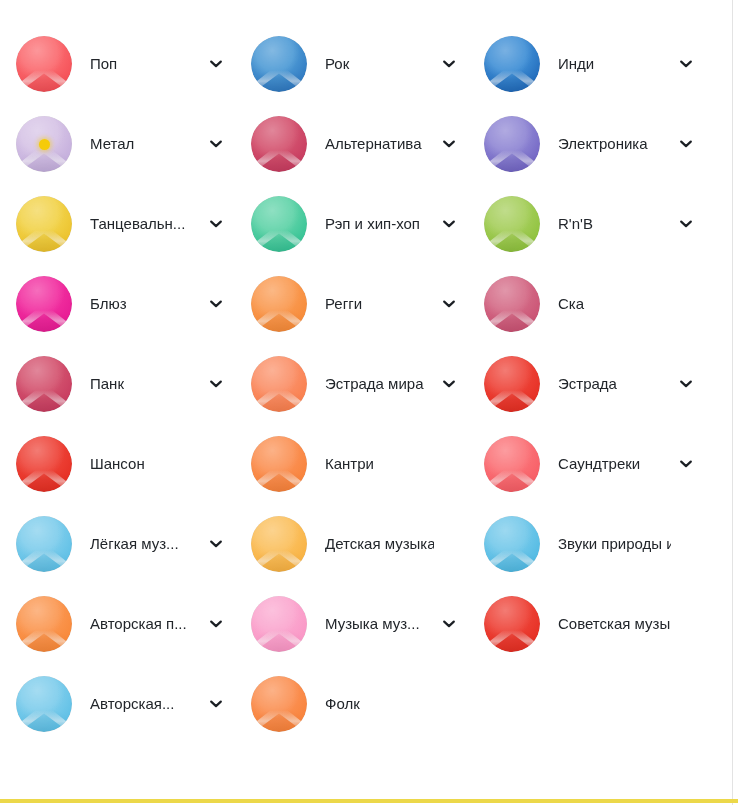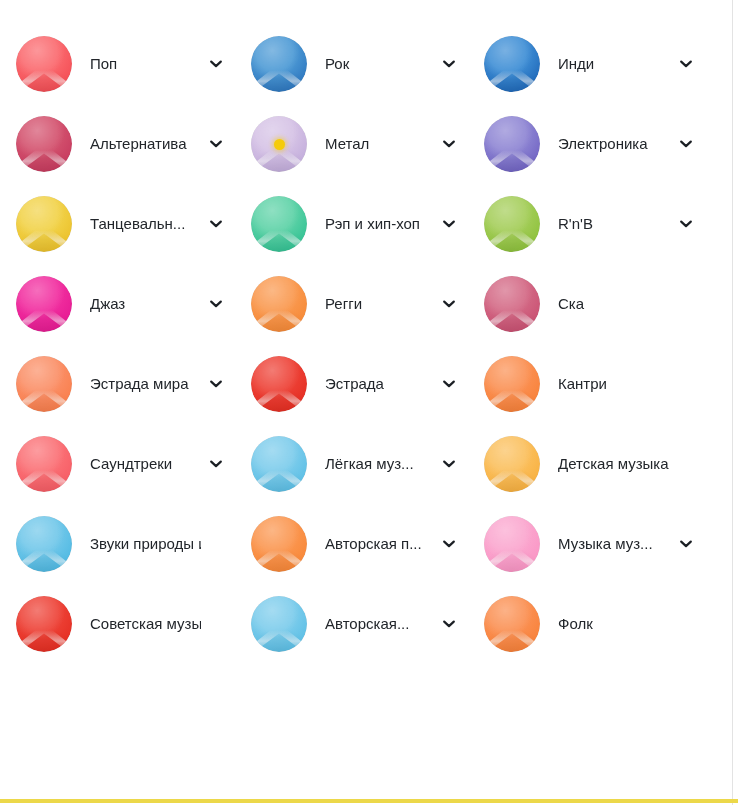--- a/index.html
+++ b/index.html
@@ -198,49 +198,49 @@
         </div>
         <div class="genre-label">Инди</div>
         <div class="genre-chevron">
           <svg width="18" height="18" viewBox="0 0 18 18" aria-hidden="true">
             <path d="M4.2 6.6 L9 11.1 L13.8 6.6" fill="none" stroke="#1b1f24" stroke-width="2.2" stroke-linecap="round" stroke-linejoin="round"></path>
           </svg>
         </div>
       </div>
       <div class="genre-item">
         <div class="genre-icon">
+          <div class="sphere-base" style="background: radial-gradient(circle at 42% 30%, rgb(214, 195, 230) 0%, rgb(214, 195, 230) 36%, rgb(185, 162, 214) 100%);"></div>
+          <div class="sphere-wave"></div>
+          <div class="sphere-wave2"></div>
+          <div class="sphere-shade"></div>
+          <div class="sphere-dot"></div>
+        </div>
+        <div class="genre-label">Метал</div>
+        <div class="genre-chevron">
+          <svg width="18" height="18" viewBox="0 0 18 18" aria-hidden="true">
+            <path d="M4.2 6.6 L9 11.1 L13.8 6.6" fill="none" stroke="#1b1f24" stroke-width="2.2" stroke-linecap="round" stroke-linejoin="round"></path>
+          </svg>
+        </div>
+      </div>
+      <div class="genre-item">
+        <div class="genre-icon">
           <div class="sphere-base" style="background: radial-gradient(circle at 42% 30%, rgb(212, 83, 111) 0%, rgb(212, 83, 111) 36%, rgb(192, 47, 87) 100%);"></div>
           <div class="sphere-wave"></div>
           <div class="sphere-wave2"></div>
           <div class="sphere-shade"></div>
         </div>
         <div class="genre-label">Альтернатива</div>
         <div class="genre-chevron">
           <svg width="18" height="18" viewBox="0 0 18 18" aria-hidden="true">
             <path d="M4.2 6.6 L9 11.1 L13.8 6.6" fill="none" stroke="#1b1f24" stroke-width="2.2" stroke-linecap="round" stroke-linejoin="round"></path>
           </svg>
         </div>
       </div>
       <div class="genre-item">
         <div class="genre-icon">
-          <div class="sphere-base" style="background: radial-gradient(circle at 42% 30%, rgb(214, 195, 230) 0%, rgb(214, 195, 230) 36%, rgb(185, 162, 214) 100%);"></div>
-          <div class="sphere-wave"></div>
-          <div class="sphere-wave2"></div>
-          <div class="sphere-shade"></div>
-          <div class="sphere-dot"></div>
-        </div>
-        <div class="genre-label">Метал</div>
-        <div class="genre-chevron">
-          <svg width="18" height="18" viewBox="0 0 18 18" aria-hidden="true">
-            <path d="M4.2 6.6 L9 11.1 L13.8 6.6" fill="none" stroke="#1b1f24" stroke-width="2.2" stroke-linecap="round" stroke-linejoin="round"></path>
-          </svg>
-        </div>
-      </div>
-      <div class="genre-item">
-        <div class="genre-icon">
           <div class="sphere-base" style="background: radial-gradient(circle at 42% 30%, rgb(143, 134, 212) 0%, rgb(143, 134, 212) 36%, rgb(99, 84, 187) 100%);"></div>
           <div class="sphere-wave"></div>
           <div class="sphere-wave2"></div>
           <div class="sphere-shade"></div>
         </div>
         <div class="genre-label">Электроника</div>
         <div class="genre-chevron">
           <svg width="18" height="18" viewBox="0 0 18 18" aria-hidden="true">
             <path d="M4.2 6.6 L9 11.1 L13.8 6.6" fill="none" stroke="#1b1f24" stroke-width="2.2" stroke-linecap="round" stroke-linejoin="round"></path>
           </svg>
@@ -288,21 +288,21 @@
           </svg>
         </div>
       </div>
       <div class="genre-item">
         <div class="genre-icon">
           <div class="sphere-base" style="background: radial-gradient(circle at 42% 30%, rgb(242, 47, 160) 0%, rgb(242, 47, 160) 36%, rgb(224, 17, 140) 100%);"></div>
           <div class="sphere-wave"></div>
           <div class="sphere-wave2"></div>
           <div class="sphere-shade"></div>
         </div>
-        <div class="genre-label">Джаз</div>
+        <div class="genre-label">Блюз</div>
         <div class="genre-chevron">
           <svg width="18" height="18" viewBox="0 0 18 18" aria-hidden="true">
             <path d="M4.2 6.6 L9 11.1 L13.8 6.6" fill="none" stroke="#1b1f24" stroke-width="2.2" stroke-linecap="round" stroke-linejoin="round"></path>
           </svg>
         </div>
       </div>
       <div class="genre-item">
         <div class="genre-icon">
           <div class="sphere-base" style="background: radial-gradient(circle at 42% 30%, rgb(250, 154, 81) 0%, rgb(250, 154, 81) 36%, rgb(244, 130, 43) 100%);"></div>
           <div class="sphere-wave"></div>
@@ -325,20 +325,34 @@
         </div>
         <div class="genre-label">Ска</div>
         <div class="genre-chevron hidden">
           <svg width="18" height="18" viewBox="0 0 18 18" aria-hidden="true">
             <path d="M4.2 6.6 L9 11.1 L13.8 6.6" fill="none" stroke="#1b1f24" stroke-width="2.2" stroke-linecap="round" stroke-linejoin="round"></path>
           </svg>
         </div>
       </div>
       <div class="genre-item">
         <div class="genre-icon">
+          <div class="sphere-base" style="background: radial-gradient(circle at 42% 30%, rgb(212, 83, 111) 0%, rgb(212, 83, 111) 36%, rgb(192, 47, 87) 100%);"></div>
+          <div class="sphere-wave"></div>
+          <div class="sphere-wave2"></div>
+          <div class="sphere-shade"></div>
+        </div>
+        <div class="genre-label">Панк</div>
+        <div class="genre-chevron">
+          <svg width="18" height="18" viewBox="0 0 18 18" aria-hidden="true">
+            <path d="M4.2 6.6 L9 11.1 L13.8 6.6" fill="none" stroke="#1b1f24" stroke-width="2.2" stroke-linecap="round" stroke-linejoin="round"></path>
+          </svg>
+        </div>
+      </div>
+      <div class="genre-item">
+        <div class="genre-icon">
           <div class="sphere-base" style="background: radial-gradient(circle at 42% 30%, rgb(251, 144, 104) 0%, rgb(251, 144, 104) 36%, rgb(248, 118, 63) 100%);"></div>
           <div class="sphere-wave"></div>
           <div class="sphere-wave2"></div>
           <div class="sphere-shade"></div>
         </div>
         <div class="genre-label">Эстрада мира</div>
         <div class="genre-chevron">
           <svg width="18" height="18" viewBox="0 0 18 18" aria-hidden="true">
             <path d="M4.2 6.6 L9 11.1 L13.8 6.6" fill="none" stroke="#1b1f24" stroke-width="2.2" stroke-linecap="round" stroke-linejoin="round"></path>
           </svg>
@@ -346,20 +360,34 @@
       </div>
       <div class="genre-item">
         <div class="genre-icon">
           <div class="sphere-base" style="background: radial-gradient(circle at 42% 30%, rgb(238, 67, 56) 0%, rgb(238, 67, 56) 36%, rgb(224, 36, 24) 100%);"></div>
           <div class="sphere-wave"></div>
           <div class="sphere-wave2"></div>
           <div class="sphere-shade"></div>
         </div>
         <div class="genre-label">Эстрада</div>
         <div class="genre-chevron">
+          <svg width="18" height="18" viewBox="0 0 18 18" aria-hidden="true">
+            <path d="M4.2 6.6 L9 11.1 L13.8 6.6" fill="none" stroke="#1b1f24" stroke-width="2.2" stroke-linecap="round" stroke-linejoin="round"></path>
+          </svg>
+        </div>
+      </div>
+      <div class="genre-item">
+        <div class="genre-icon">
+          <div class="sphere-base" style="background: radial-gradient(circle at 42% 30%, rgb(238, 67, 56) 0%, rgb(238, 67, 56) 36%, rgb(224, 36, 24) 100%);"></div>
+          <div class="sphere-wave"></div>
+          <div class="sphere-wave2"></div>
+          <div class="sphere-shade"></div>
+        </div>
+        <div class="genre-label">Шансон</div>
+        <div class="genre-chevron hidden">
           <svg width="18" height="18" viewBox="0 0 18 18" aria-hidden="true">
             <path d="M4.2 6.6 L9 11.1 L13.8 6.6" fill="none" stroke="#1b1f24" stroke-width="2.2" stroke-linecap="round" stroke-linejoin="round"></path>
           </svg>
         </div>
       </div>
       <div class="genre-item">
         <div class="genre-icon">
           <div class="sphere-base" style="background: radial-gradient(circle at 42% 30%, rgb(251, 145, 84) 0%, rgb(251, 145, 84) 36%, rgb(246, 122, 45) 100%);"></div>
           <div class="sphere-wave"></div>
           <div class="sphere-wave2"></div>

